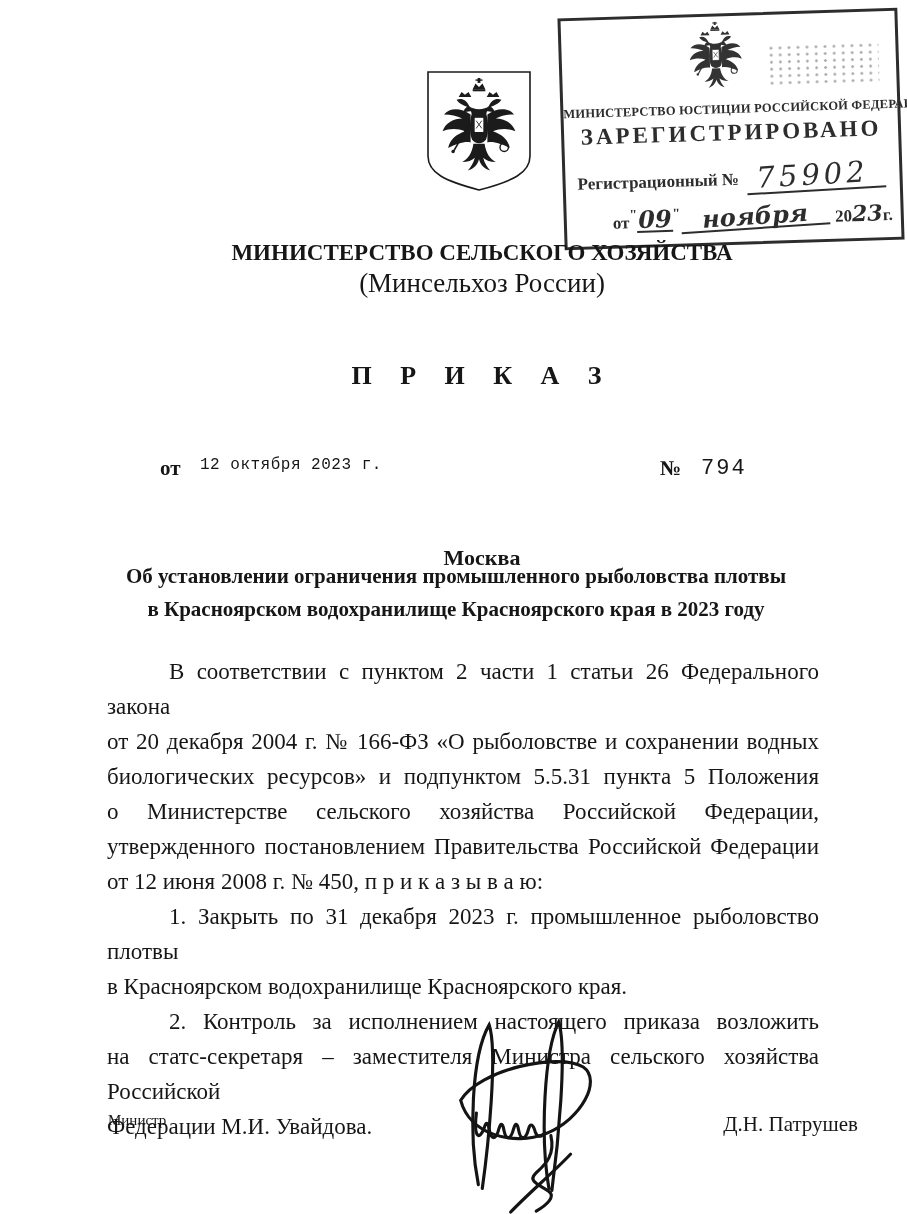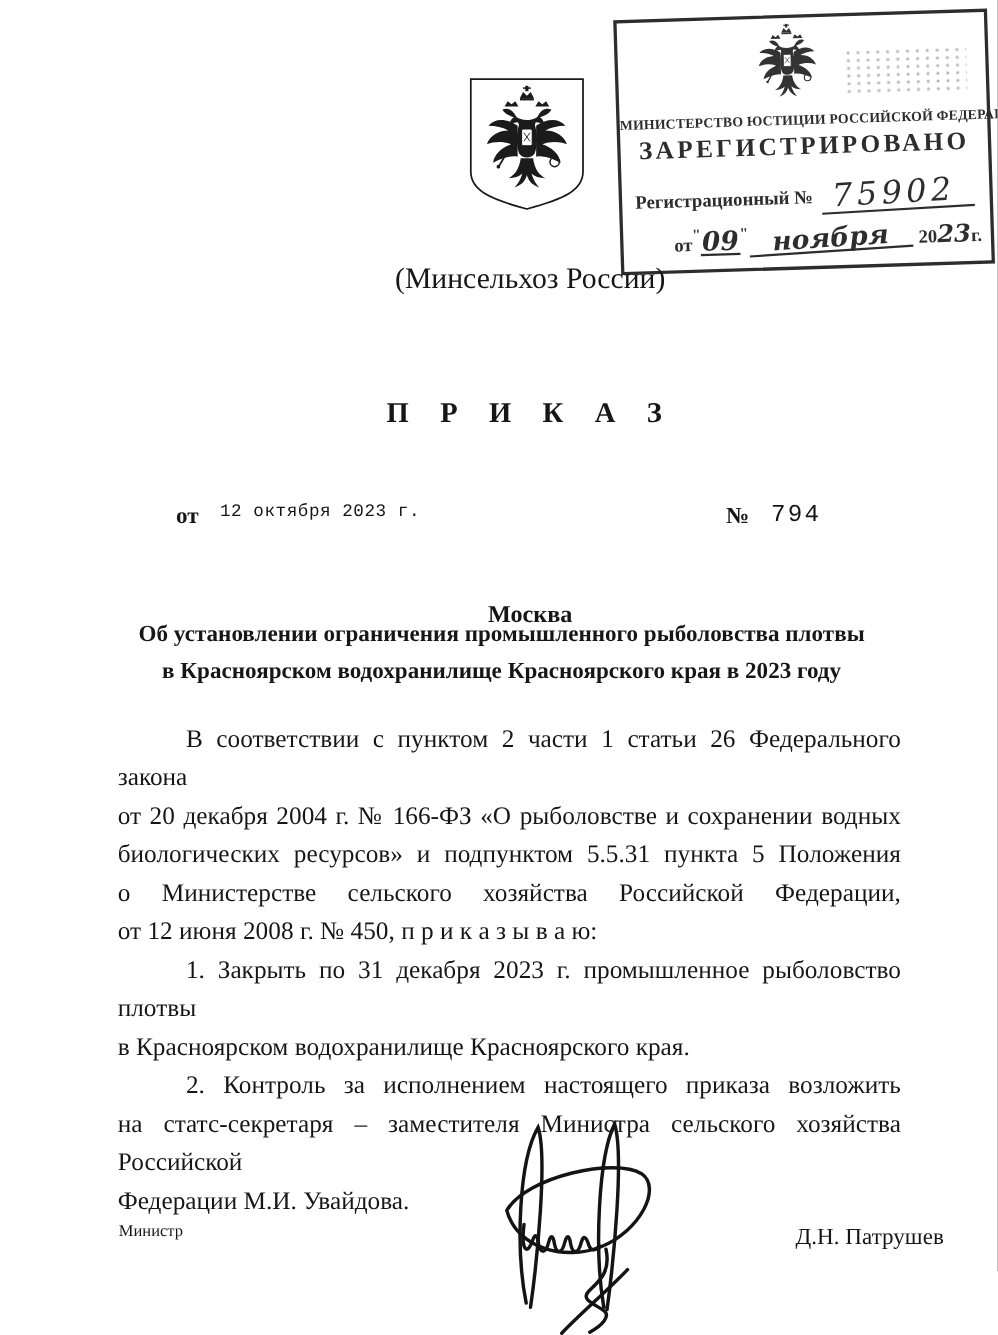--- a/index.html
+++ b/index.html
@@ -125,20 +125,21 @@
       <span>от</span>
       <span class="stamp-q">"</span>
       <span class="stamp-day hw">09</span>
       <span class="stamp-q">"</span>
       <span class="stamp-month hw">ноября</span>
       <span class="stamp-year"><span>20</span><span class="hw">23</span><span>г.</span></span>
     </div>
   </div>
 
   <div class="hdr">
+    <div class="l1">МИНИСТЕРСТВО СЕЛЬСКОГО ХОЗЯЙСТВА</div>
     <div class="l3">(Минсельхоз России)</div>
   </div>
 
   <div class="doctype">П Р И К А З</div>
 
   <div class="daterow">
     <span class="d-ot">от</span>
     <span class="d-date">12 октября 2023 г.</span>
     <span class="d-no">№</span>
     <span class="d-num">794</span>
@@ -149,20 +150,21 @@
   <div class="subject">
     <div>Об установлении ограничения промышленного рыболовства плотвы</div>
     <div>в Красноярском водохранилище Красноярского края в 2023 году</div>
   </div>
 
   <div class="body">
       <div class="bline first">В соответствии с пунктом 2 части 1 статьи 26 Федерального закона</div>
       <div class="bline">от 20 декабря 2004 г. № 166-ФЗ «О рыболовстве и сохранении водных</div>
       <div class="bline">биологических ресурсов» и подпунктом 5.5.31 пункта 5 Положения</div>
       <div class="bline">о Министерстве сельского хозяйства Российской Федерации,</div>
+      <div class="bline">утвержденного постановлением Правительства Российской Федерации</div>
       <div class="bline last">от 12 июня 2008 г. № 450, п р и к а з ы в а ю:</div>
       <div class="bline first">1. Закрыть по 31 декабря 2023 г. промышленное рыболовство плотвы</div>
       <div class="bline last">в Красноярском водохранилище Красноярского края.</div>
       <div class="bline first">2. Контроль   за   исполнением   настоящего   приказа   возложить</div>
       <div class="bline">на статс-секретаря – заместителя Министра сельского хозяйства Российской</div>
       <div class="bline last">Федерации М.И. Увайдова.</div>
     </div>
 
   <div class="sig-title">Министр</div>
   <div class="sig-name">Д.Н. Патрушев</div>

